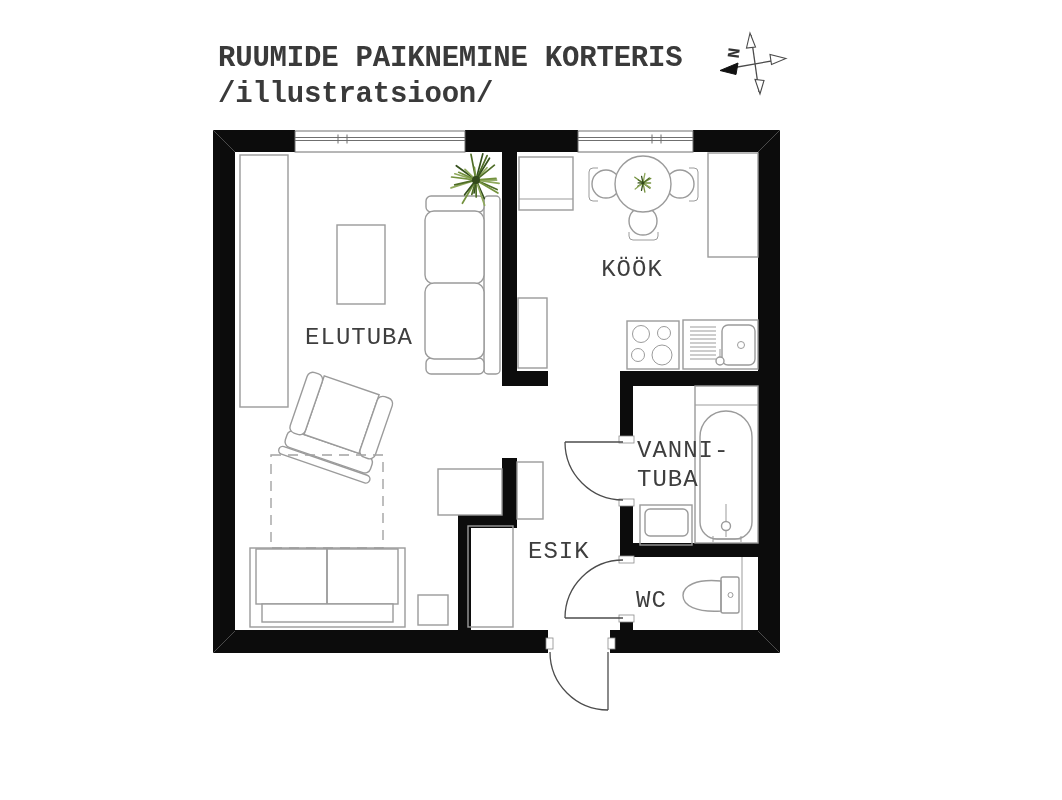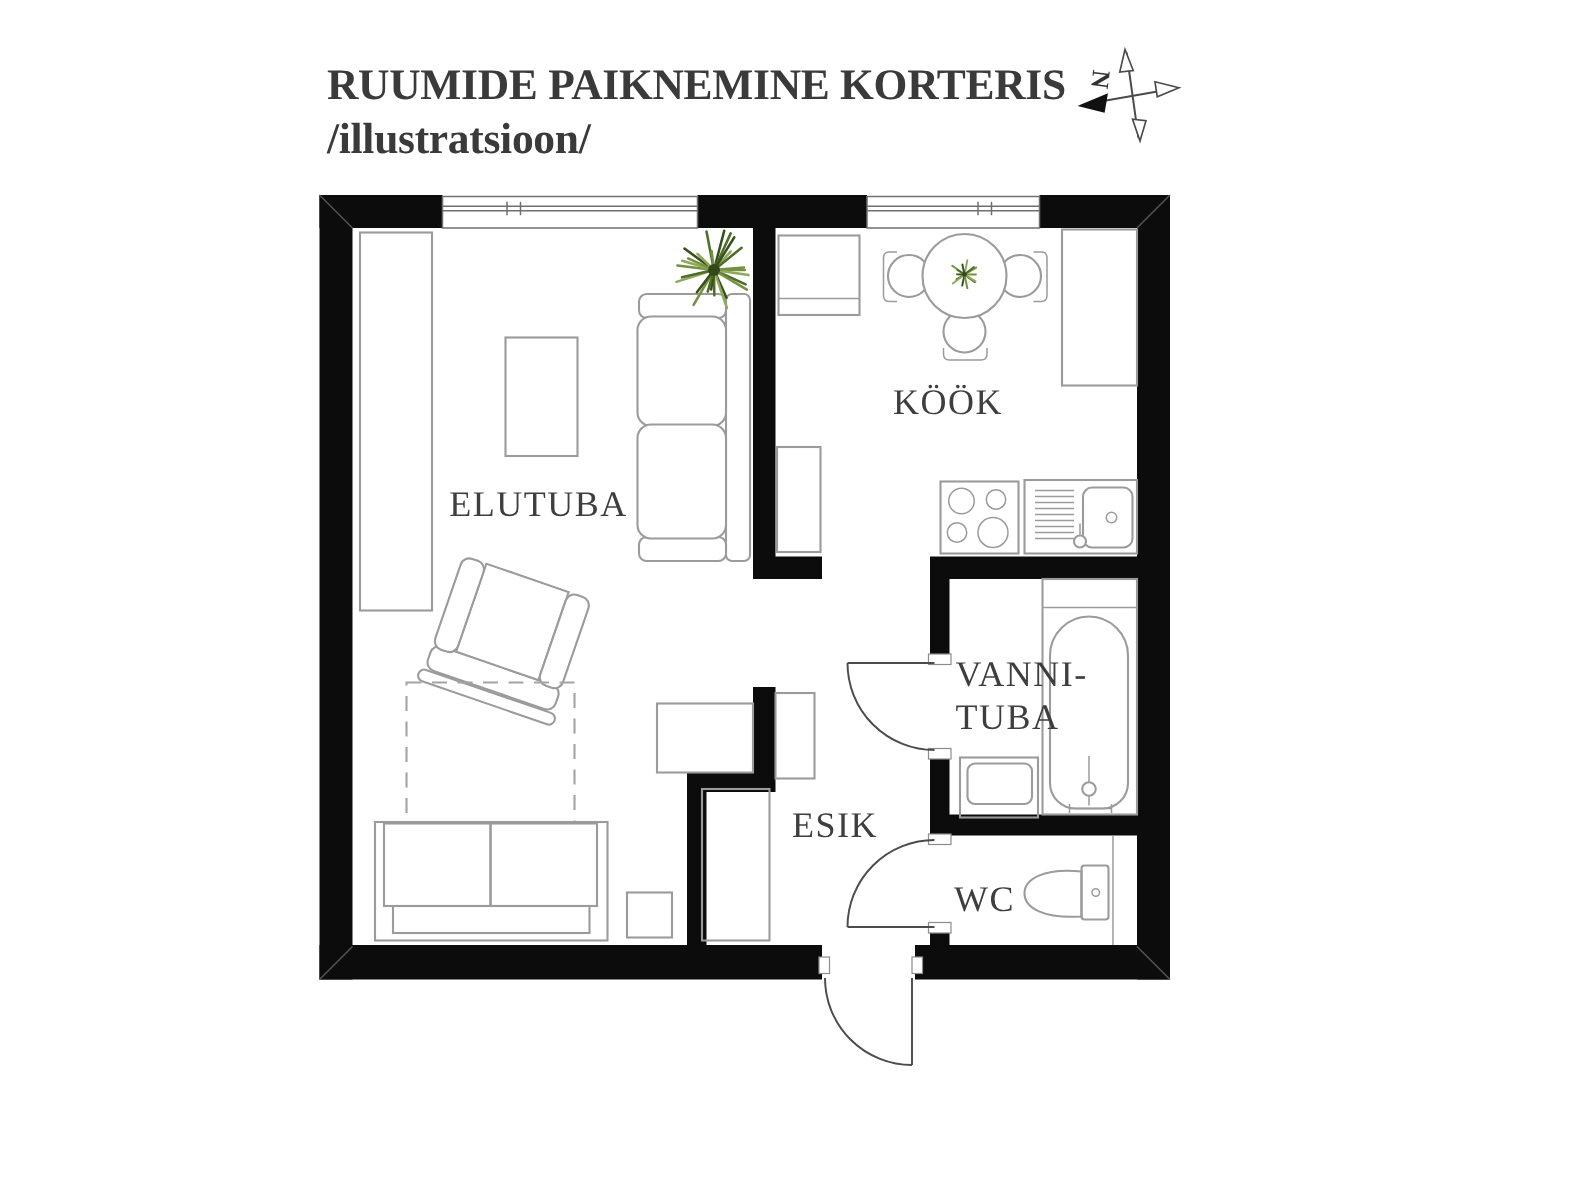--- a/index.html
+++ b/index.html
@@ -1,17 +1,17 @@
 <!DOCTYPE html>
 <html><head>
 <meta charset="utf-8">
 <style>
   html,body{margin:0;padding:0;background:#fff;}
   .page{position:relative;width:1062px;height:800px;background:#ffffff;overflow:hidden;
-        font-family:Liberation Serif, serif;}
+        font-family:Liberation Mono, monospace;}
   svg{display:block;}
   .wall{fill:#0c0c0c;stroke:none;}
   .miter{stroke:#5a5a5a;stroke-width:0.8;}
   .furn{fill:#ffffff;stroke:#9b9b9b;stroke-width:1.4;}
   .furnN{fill:none;stroke:#9b9b9b;stroke-width:1.4;}
   .furnD{fill:none;stroke:#a3a3a3;stroke-width:1.4;stroke-dasharray:10 7;}
   .thin{fill:none;stroke:#9b9b9b;stroke-width:1;}
   .door{fill:none;stroke:#4c4c4c;stroke-width:1.3;}
   .jamb{fill:#ffffff;stroke:#8c8c8c;stroke-width:0.8;}
   .win{fill:#ffffff;stroke:#6f6f6f;stroke-width:1;}

